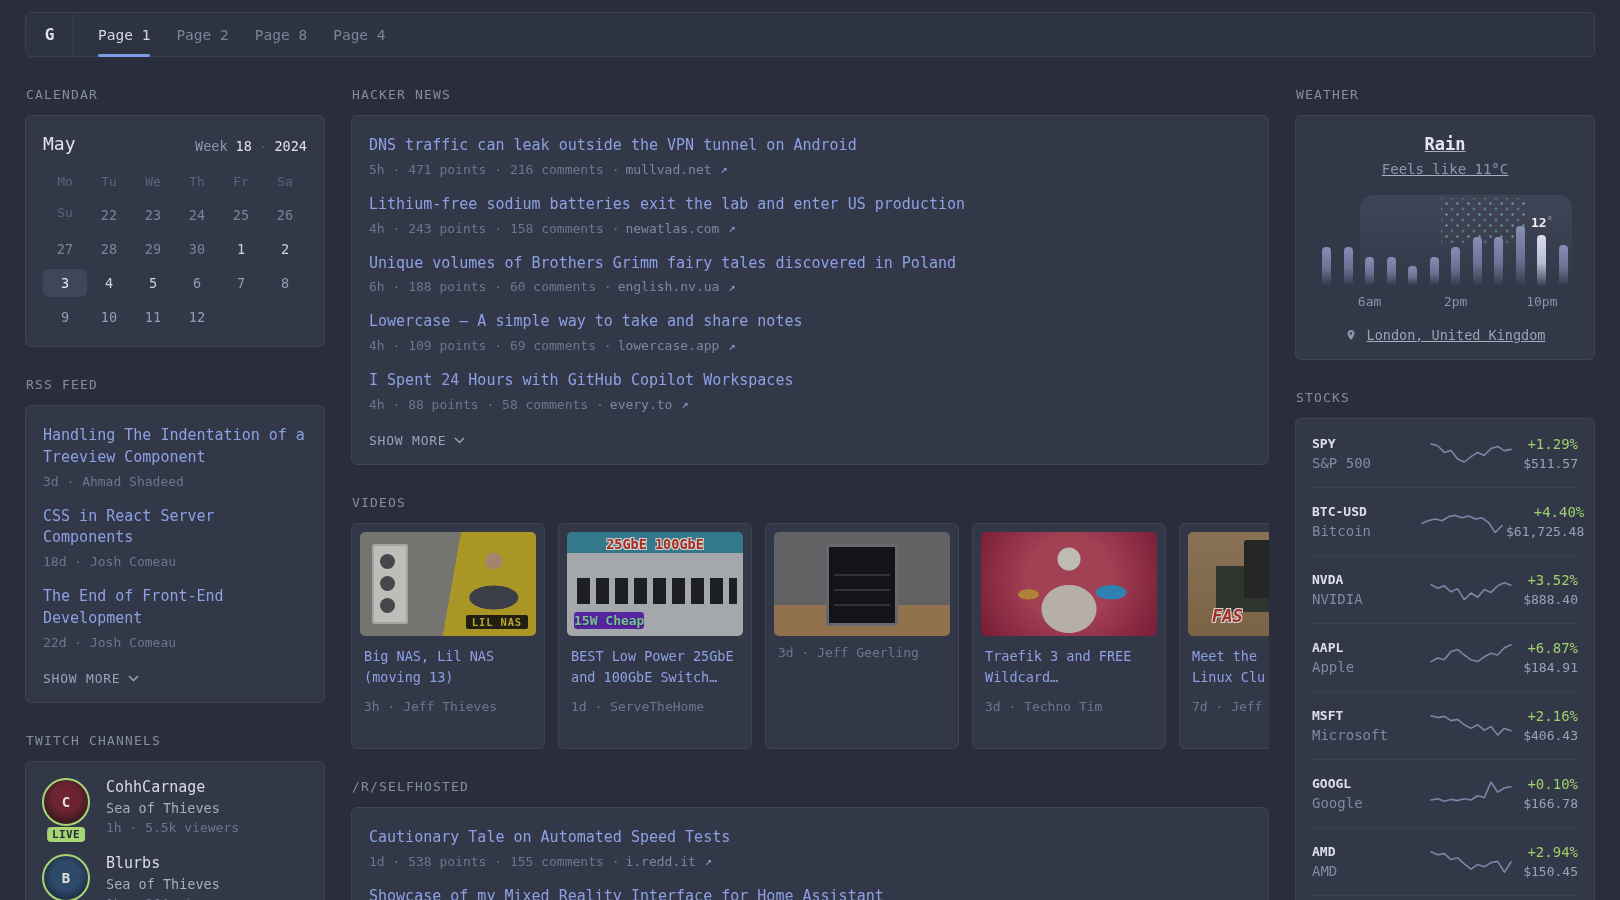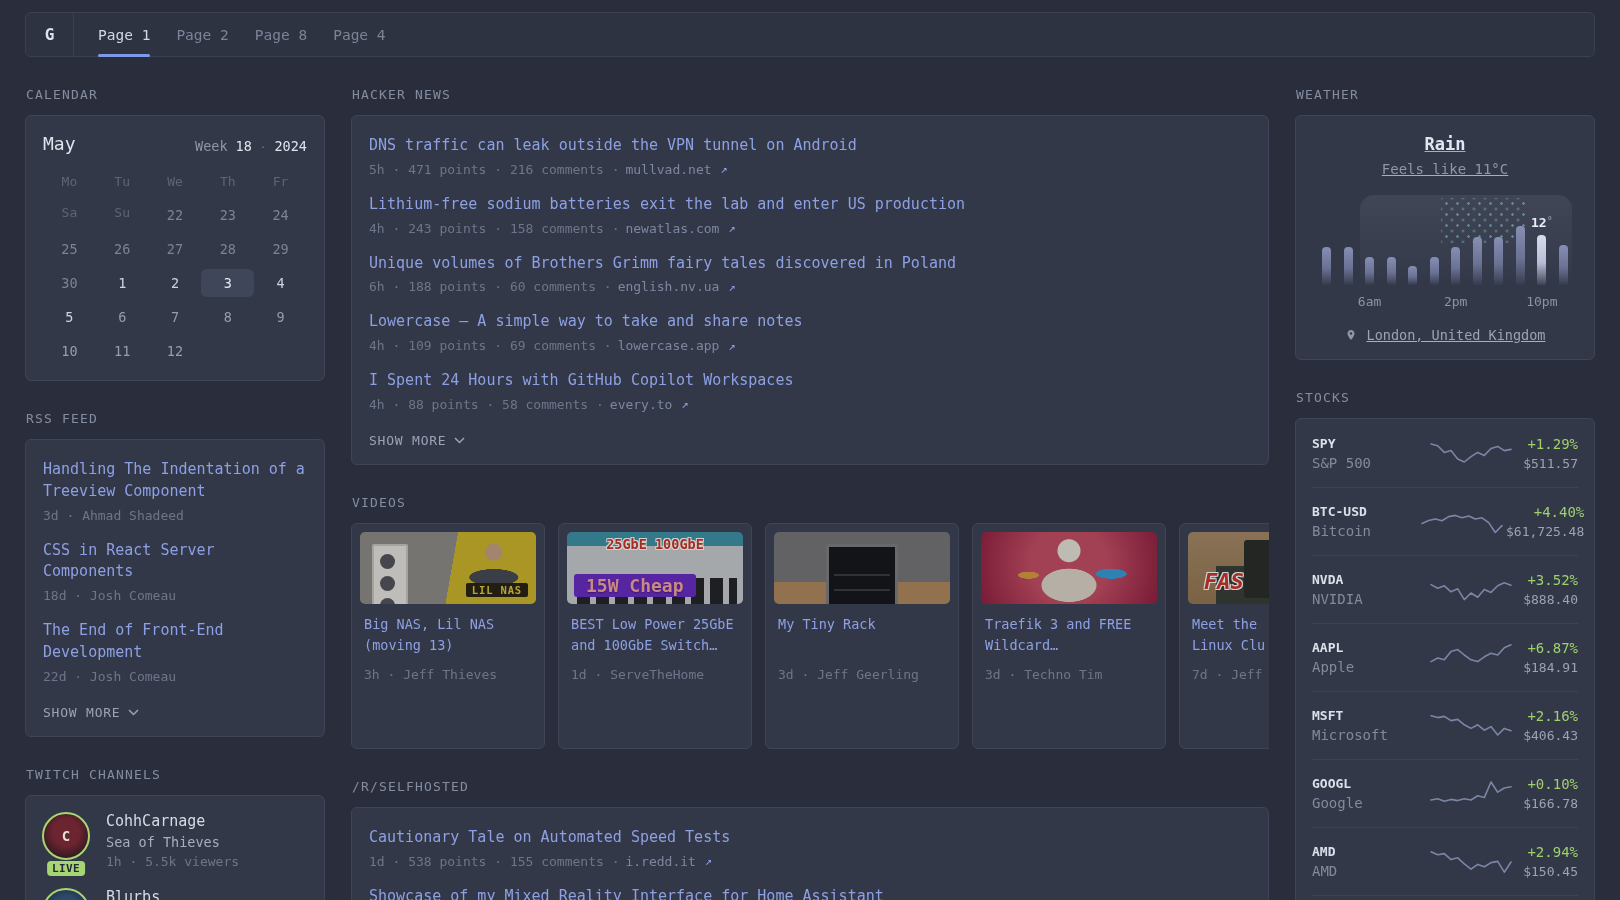--- a/index.html
+++ b/index.html
@@ -49,21 +49,21 @@
   }
 
   
   .cal-card{padding:17px 17px 15px;}
   .cal-head{display:flex;justify-content:space-between;align-items:flex-end;}
   .cal-month{font-size:18px;color:#dfe3ec;}
   .cal-week{font-size:13.5px;display:flex;gap:8px;align-items:baseline;}
   .cal-week .wk{color:#8d95a8;}
   .cal-week .num,.cal-week .yr{color:#dfe3ec;}
   .cal-week .sep{color:var(--dim);font-size:11px;}
-  .cal-grid{display:grid;grid-template-columns:repeat(5,1fr);row-gap:6px;margin-top:16px;text-align:center;}
+  .cal-grid{display:grid;grid-template-columns:repeat(6,1fr);row-gap:6px;margin-top:16px;text-align:center;}
   .cal-dow{font-size:13px;color:#5c6478;padding:4px 0 6px;}
   .cal-day{font-size:13.5px;height:28px;line-height:28px;border-radius:6px;}
   .cal-day.out{color:#7b8395;}
   .cal-day.cur{color:#cdd3df;}
   .cal-day.next{color:#959db0;}
   .cal-day.today{background:#40465a;color:#e6e9f1;}
 
   
   .feed-card{padding:19px 17px 15px;}
   .feed-item{margin-bottom:17px;}
@@ -80,48 +80,48 @@
     font-family:inherit;
   }
   .show-more svg{stroke:#9aa2b4;}
 
   
   .video-row{display:flex;gap:13px;overflow:hidden;}
   .video-card{
     flex:0 0 194px;width:194px;height:226px;background:var(--card);
     border:1px solid var(--card-border);border-radius:6px;padding:8px;cursor:pointer;
   }
-  .thumb{position:relative;height:72px;border-radius:5px;overflow:hidden;filter:brightness(.82) saturate(.9);}
+  .thumb{position:relative;height:104px;border-radius:5px;overflow:hidden;filter:brightness(.82) saturate(.9);}
   .tlabel{position:absolute;font-weight:bold;white-space:nowrap;}
   .v1{background:
       radial-gradient(circle at 76% 28%, #caa183 0 8px, transparent 9px),
       radial-gradient(ellipse at 76% 63%, #474b58 0 24px, transparent 25px),
       linear-gradient(100deg,#8f8d88 0 52%,#d3b81e 52%);}
   .v1::before{content:"";position:absolute;left:12px;top:12px;width:36px;height:80px;background:#e8e6e1;border-radius:3px;box-shadow:inset 0 0 0 2px #c9c7c0;}
   .v1::after{content:"";position:absolute;left:20px;top:22px;width:15px;height:15px;border-radius:50%;background:#55575e;box-shadow:0 22px 0 #55575e,0 44px 0 #55575e;}
   .v1 .pos-br{bottom:7px;right:8px;background:#2a2415;color:#e6c92f;padding:1px 6px;font-size:10.5px;border-radius:2px;letter-spacing:.08em;}
   .v2{background:
       repeating-linear-gradient(90deg,#23262b 0 13px,rgba(0,0,0,0) 13px 19px) 10px 46px / 160px 26px no-repeat,
       linear-gradient(180deg,#3795ad 0 20%,#c9cdd0 20%);}
   .v2 .pos-top{top:4px;left:50%;transform:translateX(-50%);color:#d63426;font-size:13.5px;
       text-shadow:-1px -1px 0 #fff,1px -1px 0 #fff,-1px 1px 0 #fff,1px 1px 0 #fff;}
-  .v2 .pos-bl{bottom:7px;left:7px;background:#6f2bd4;color:#fca5a5;padding:1px 12px;border-radius:3px;font-size:18px;
+  .v2 .pos-bl{bottom:7px;left:7px;background:#6f2bd4;color:#86efac;padding:1px 0;border-radius:3px;font-size:13px;
       text-shadow:0 1px 2px rgba(0,0,0,.4);}
   .v3{background:linear-gradient(180deg,#77767a 0 70%,#b5895a 70%);}
   .v3::before{content:"";position:absolute;left:50%;top:12px;transform:translateX(-50%);width:66px;height:76px;background:#17191d;border:3px solid #7e8086;border-radius:3px;}
   .v3::after{content:"";position:absolute;left:50%;top:42px;transform:translateX(-50%);width:56px;height:2px;background:#3a3d44;box-shadow:0 15px 0 #3a3d44,0 30px 0 #3a3d44;}
   .v4{background:
       radial-gradient(circle at 50% 26%, #e8e4da 0 11px, transparent 12px),
       radial-gradient(ellipse at 50% 74%, #ddd5c8 0 27px, transparent 28px),
       radial-gradient(ellipse at 74% 58%, #2f9fe0 0 15px, transparent 16px),
       radial-gradient(ellipse at 27% 60%, #e09b3a 0 10px, transparent 11px),
       radial-gradient(circle at 50% 45%, #d04b66 0 40%, #a12246 95%);}
   .v5{background:linear-gradient(180deg,#a98a64,#98794f);}
   .v5::before{content:"";position:absolute;left:32%;top:8px;width:72%;height:58px;background:#2b2e2a;border-radius:3px;box-shadow:-34px 20px 0 -6px #3a3f38;}
-  .v5 .pos-fas{bottom:10px;left:16px;color:#d63426;font-size:22px;font-style:italic;
+  .v5 .pos-fas{bottom:10px;left:24px;color:#d63426;font-size:17px;font-style:italic;
       text-shadow:-1px -1px 0 #fff,1px -1px 0 #fff,-1px 1px 0 #fff,1px 1px 0 #fff;}
   .video-title{
     display:block;margin:10px 4px 0;color:var(--link);font-size:13.5px;line-height:1.6;
     min-height:44px;text-decoration:none;white-space:pre-line;
   }
   .video-meta{margin:9px 4px 0;font-size:13px;color:var(--dim);}
 
   
   .twitch-card{padding:16px 16px 10px;}
   .tw-item{display:flex;gap:16px;margin-bottom:19px;cursor:pointer;}
@@ -416,21 +416,20 @@
             <div class="video-card">
     <div class="thumb v2">
                 <span class="tlabel pos-top">25GbE 100GbE</span>
                 <span class="tlabel pos-bl">15W Cheap</span>
               </div>
     <a class="video-title">BEST Low Power 25GbE and 100GbE Switch…</a>
     <div class="video-meta">1d · ServeTheHome</div>
   </div>
             <div class="video-card">
     <div class="thumb v3"></div>
-    <a class="video-title">My Tiny Rack</a>
     <div class="video-meta">3d · Jeff Geerling</div>
   </div>
             <div class="video-card">
     <div class="thumb v4"></div>
     <a class="video-title">Traefik 3 and FREE Wildcard…</a>
     <div class="video-meta">3d · Techno Tim</div>
   </div>
             <div class="video-card">
     <div class="thumb v5">
                 <span class="tlabel pos-fas">FAS</span>

